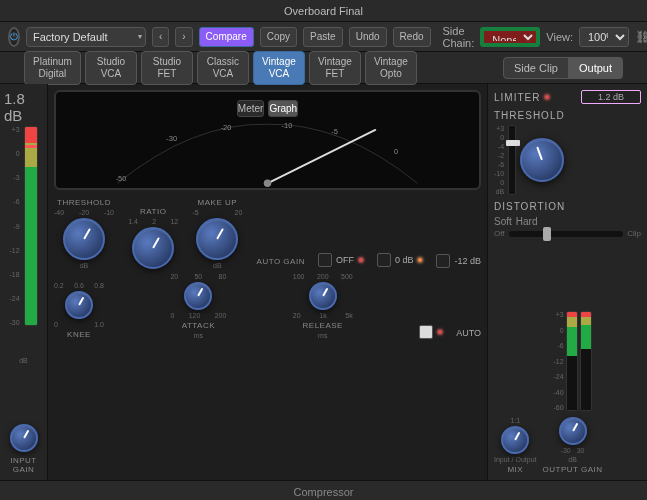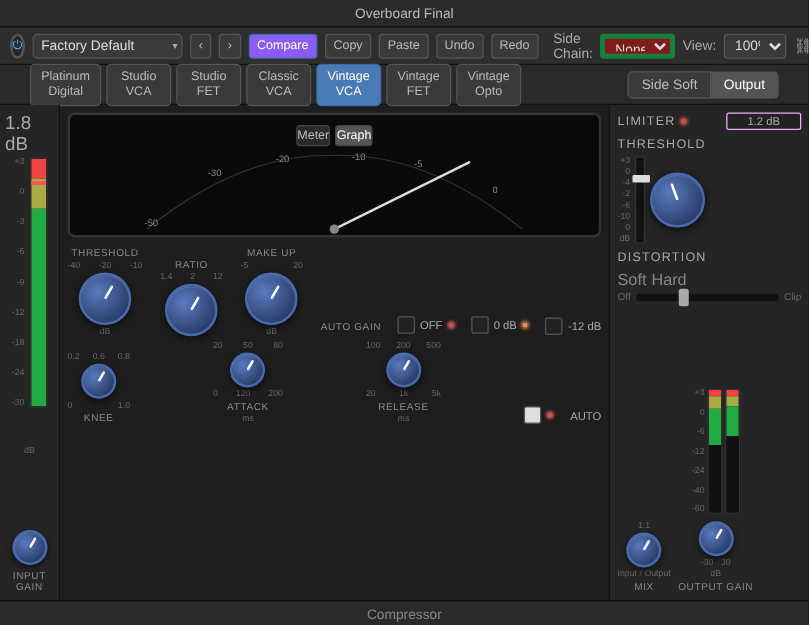--- a/index.html
+++ b/index.html
@@ -459,21 +459,21 @@
 <div class="preset-tabs">
   <div class="preset-tab">Platinum<br>Digital</div>
   <div class="preset-tab">Studio<br>VCA</div>
   <div class="preset-tab">Studio<br>FET</div>
   <div class="preset-tab">Classic<br>VCA</div>
   <div class="preset-tab active">Vintage<br>VCA</div>
   <div class="preset-tab">Vintage<br>FET</div>
   <div class="preset-tab">Vintage<br>Opto</div>
   <div class="tab-spacer"></div>
   <div class="output-btns">
-    <button class="output-btn">Side Soft</button>
+    <button class="output-btn">Side Clip</button>
     <button class="output-btn active">Output</button>
   </div>
 </div>
 
 <div class="plugin-main">
 
   <div class="left-strip">
     <div class="meter-label">1.8 dB</div>
     <div style="display:flex;gap:2px;align-items:flex-start">
       <div style="font-size:7px;color:#666;display:flex;flex-direction:column;justify-content:space-between;height:200px;text-align:right;padding-right:2px;">
@@ -667,21 +667,21 @@
           <div class="fader-thumb"></div>
         </div>
         <div class="threshold-knob-big"></div>
       </div>
     </div>
 
     <div>
       <div class="section-header">
         <span>DISTORTION</span>
       </div>
-      <div style="display:flex;align-items:center;gap:4px;font-size:13px;color:#888;margin-top:4px;">
+      <div style="display:flex;align-items:center;gap:4px;font-size:10px;color:#888;margin-top:4px;">
         <span>Soft</span>
         <span>Hard</span>
       </div>
       <div style="display:flex;align-items:center;gap:4px;margin-top:2px;">
         <span style="font-size:8px;color:#666;">Off</span>
         <div class="dist-slider" style="flex:1;">
           <div class="dist-thumb"></div>
         </div>
         <span style="font-size:8px;color:#666;">Clip</span>
       </div>

